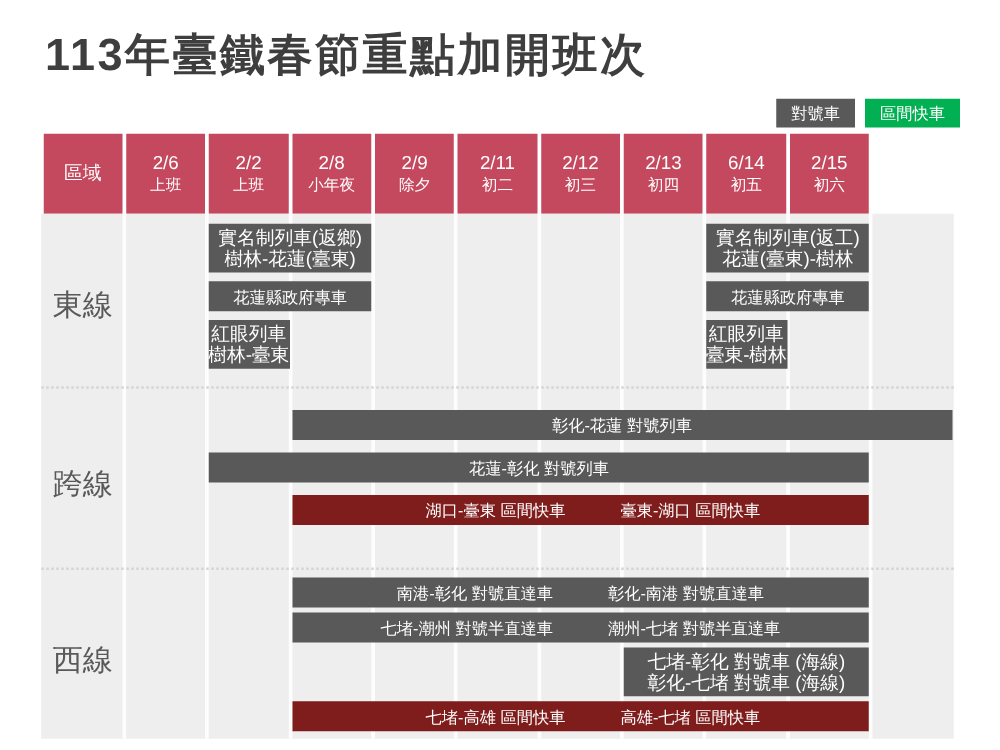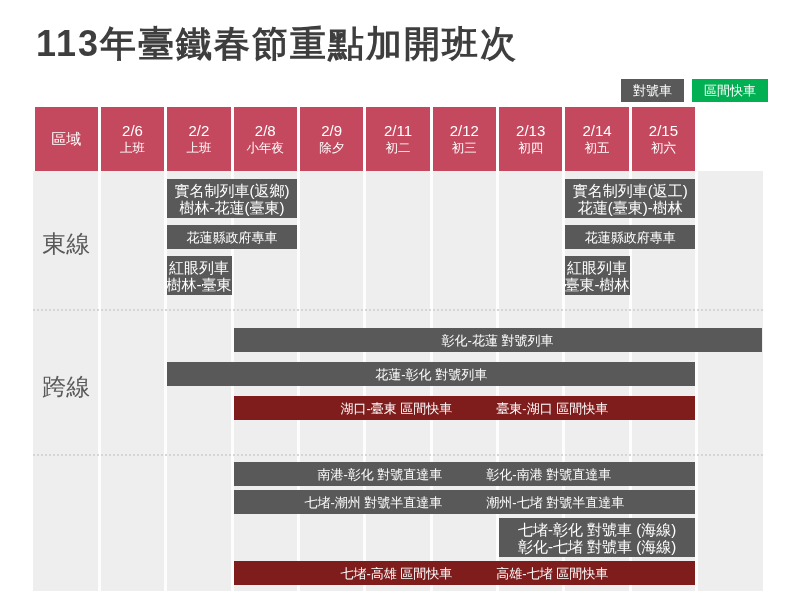--- a/index.html
+++ b/index.html
@@ -74,21 +74,21 @@
         </div>
         <div class="hcell">
           <span class="d">2/12</span>
           <span class="s">初三</span>
         </div>
         <div class="hcell">
           <span class="d">2/13</span>
           <span class="s">初四</span>
         </div>
         <div class="hcell">
-          <span class="d">2/14</span>
+          <span class="d">6/14</span>
           <span class="s">初五</span>
         </div>
         <div class="hcell">
           <span class="d">2/15</span>
           <span class="s">初六</span>
         </div>
       </div>
     <div class="body" id="table-body">
       <div class="separators" id="separators">
           <div class="sep" style="left: calc(9.09091% - 1.5px);"></div>
@@ -172,20 +172,21 @@
           <div class="bar-row">
             <div class="bar green h1" style="grid-column: 4 / 11;">
               <div class="bar-line">
                 <span>湖口-臺東  區間快車</span>
                 <span>臺東-湖口  區間快車</span>
               </div>
             </div>
           </div>
         </div>
         <div class="section sec-2 dotted">
+          <div class="row-label">西線</div>
           <div class="bar-row">
             <div class="bar gray h1" style="grid-column: 4 / 11;">
               <div class="bar-line">
                 <span>南港-彰化  對號直達車</span>
                 <span>彰化-南港  對號直達車</span>
               </div>
             </div>
           </div>
           <div class="bar-row">
             <div class="bar gray h1" style="grid-column: 4 / 11;">

